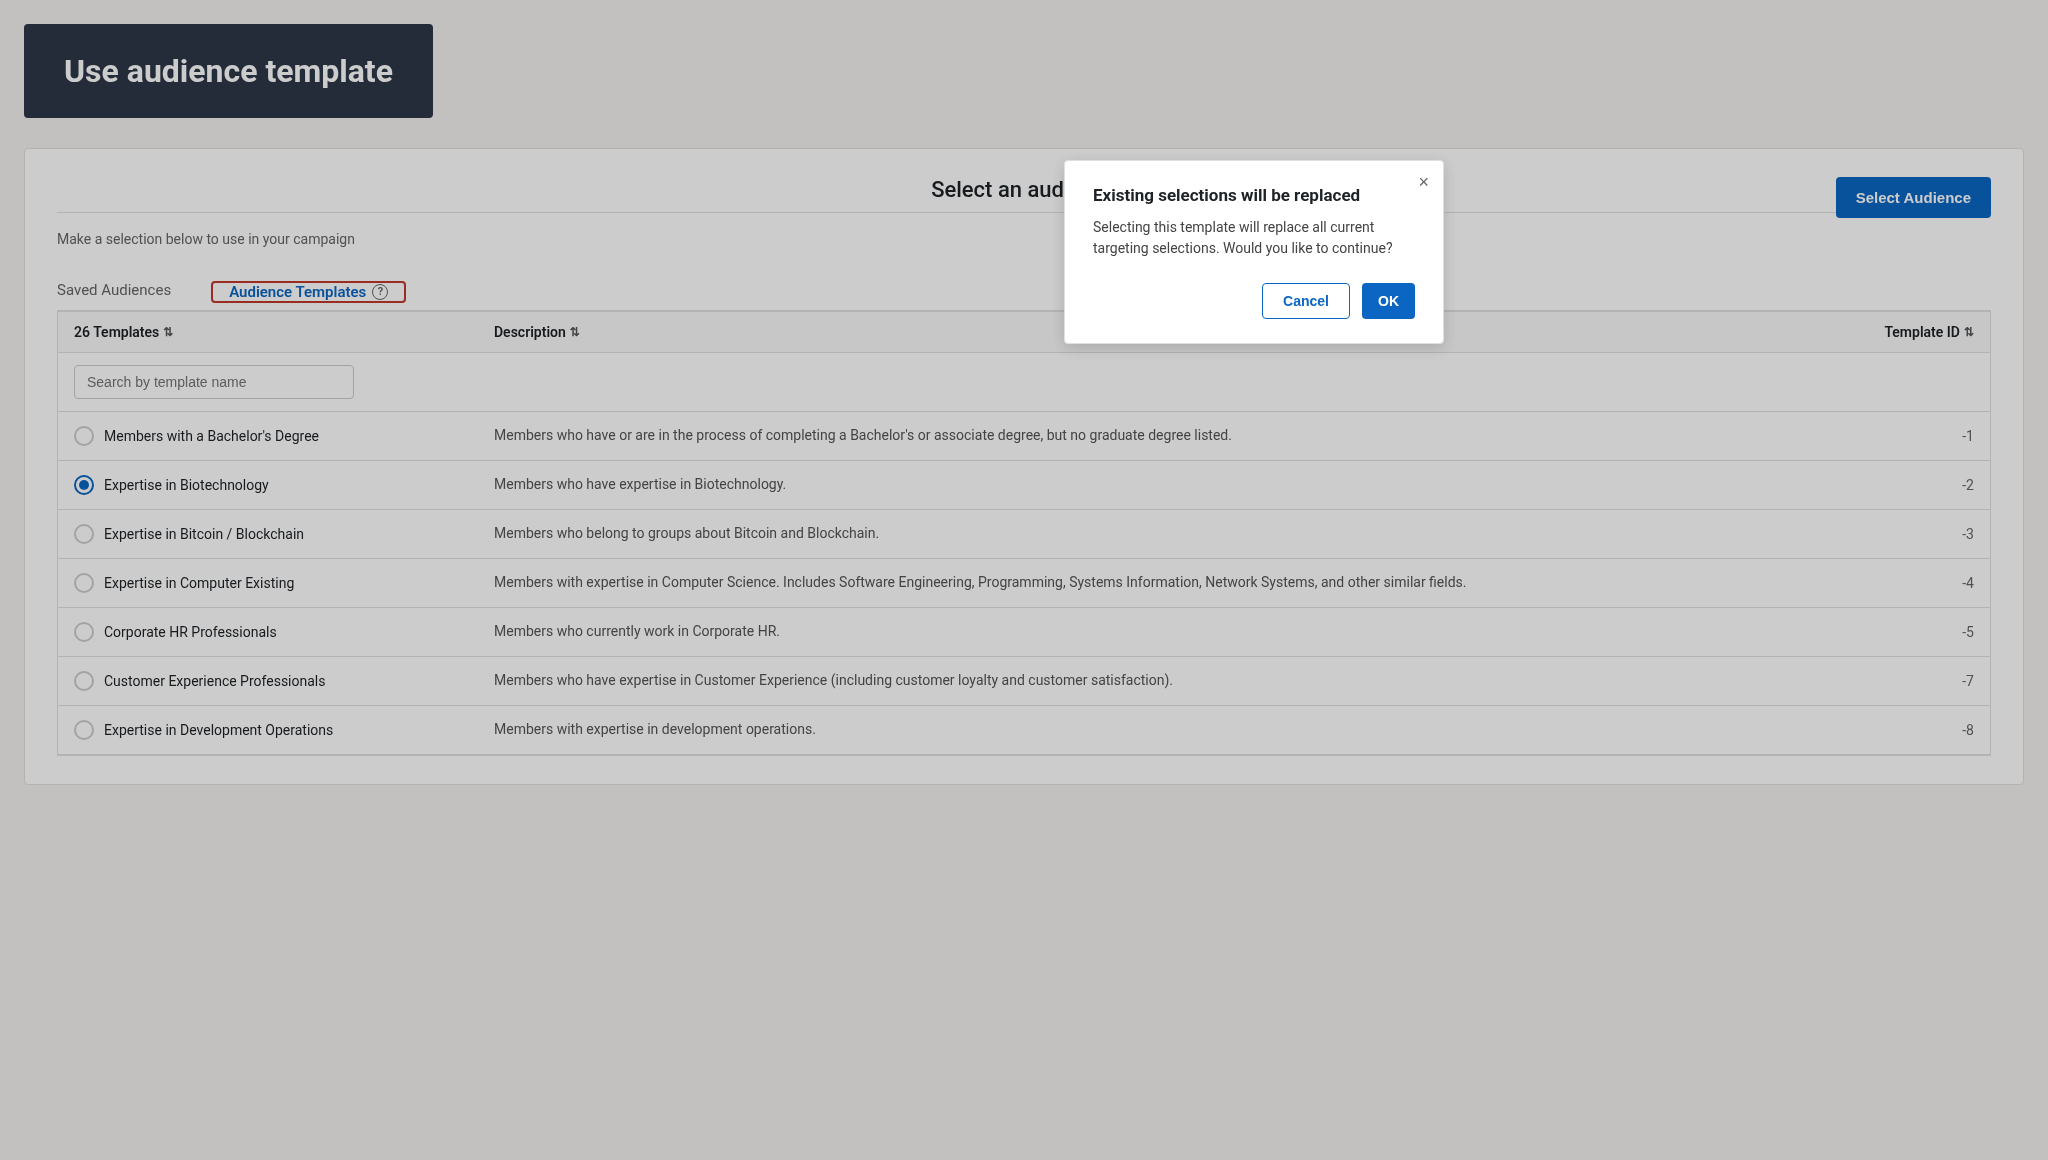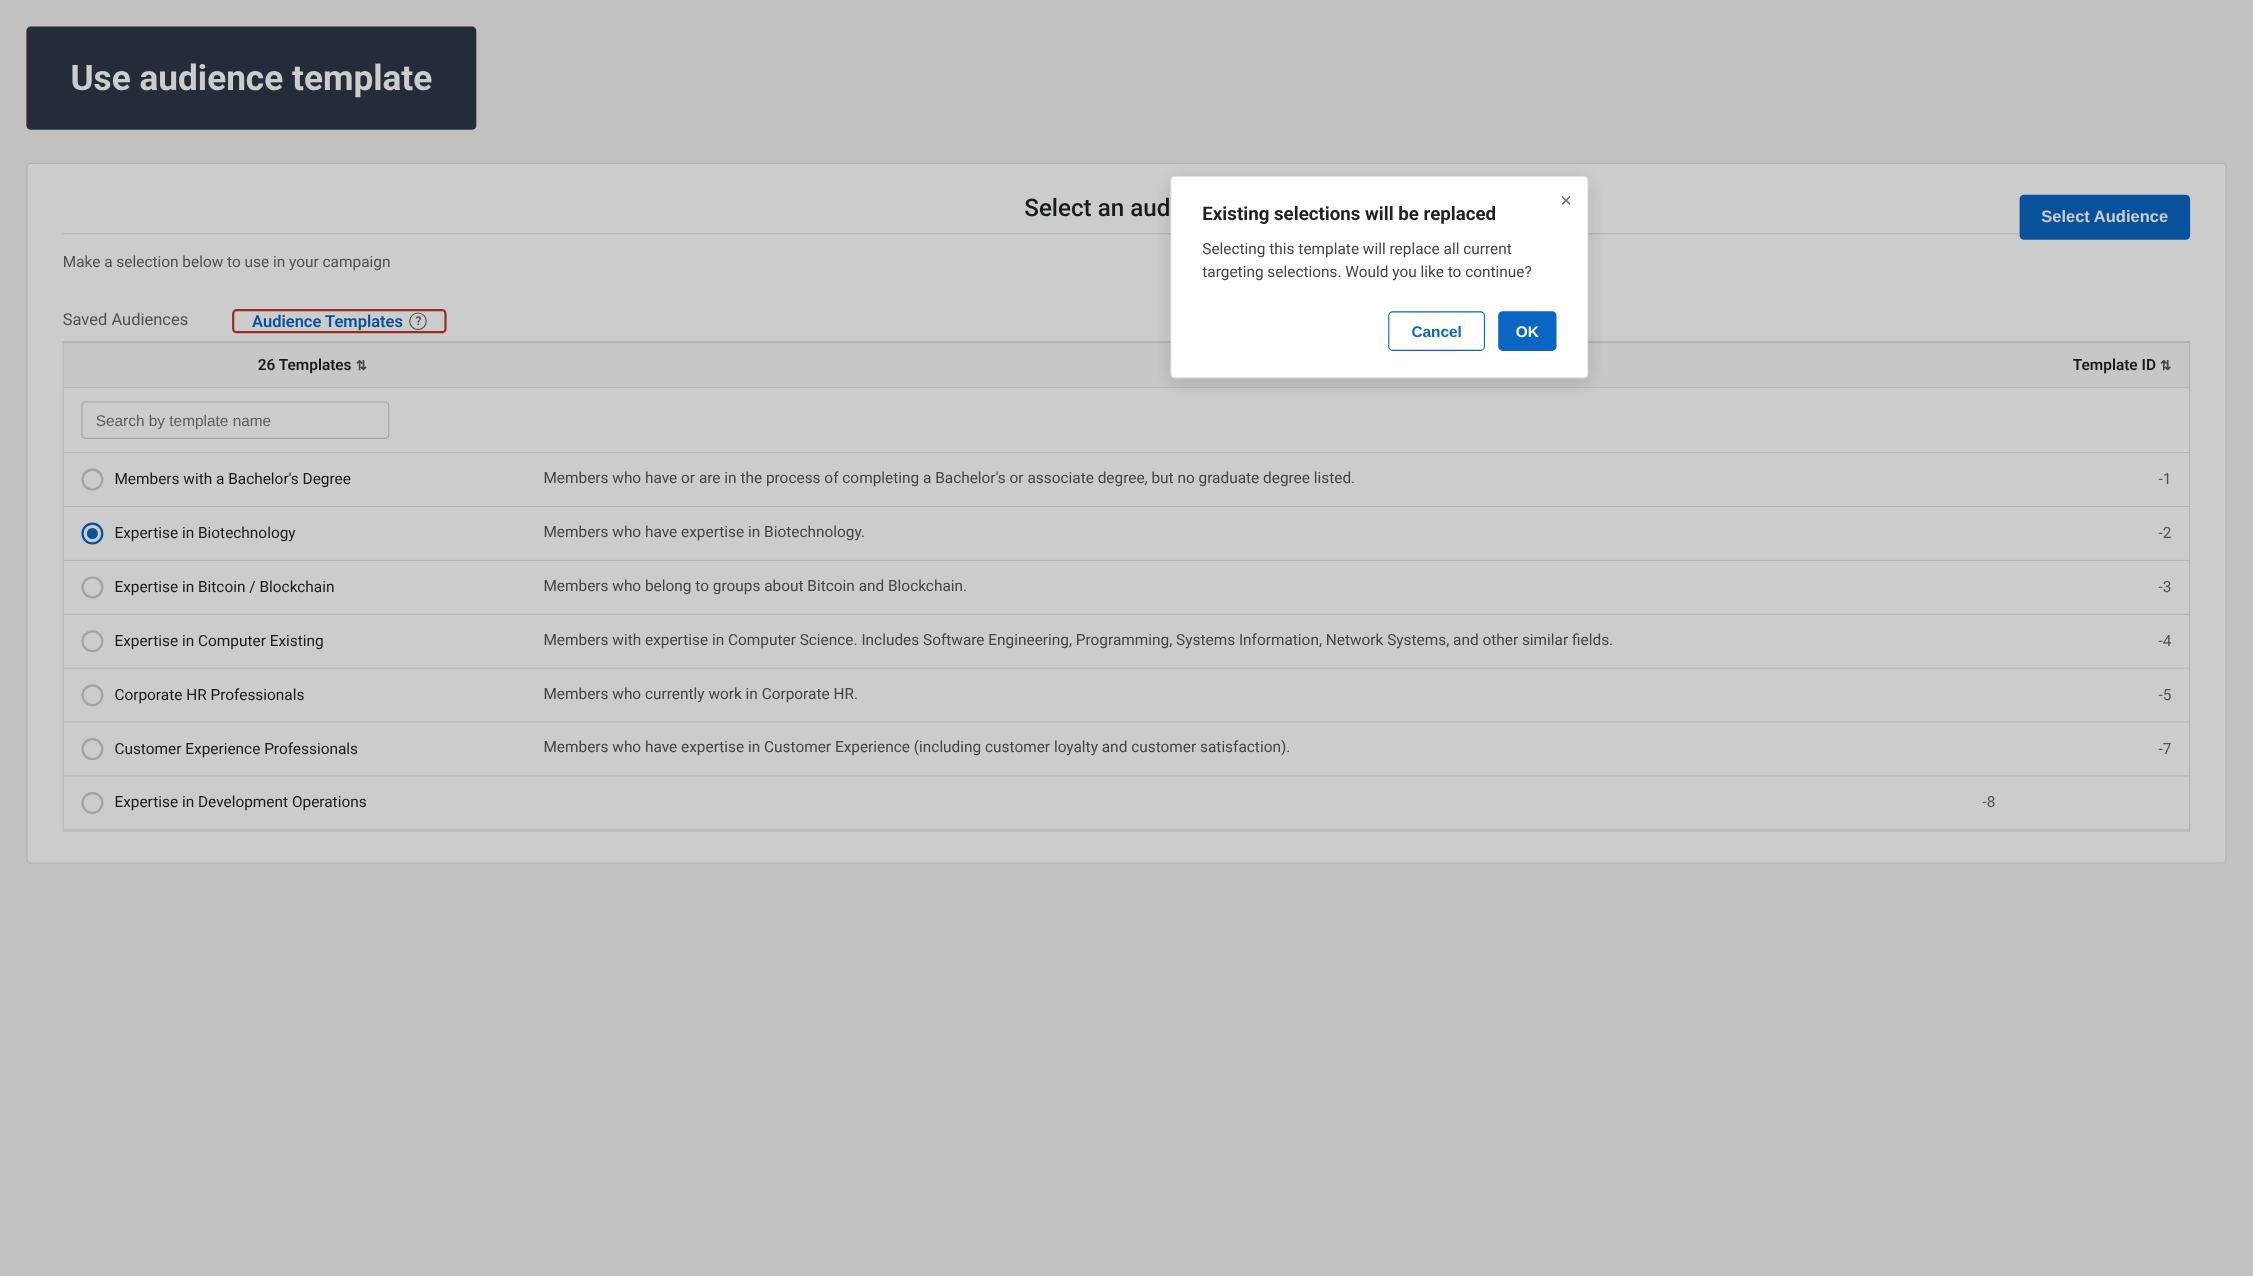--- a/index.html
+++ b/index.html
@@ -80,21 +80,20 @@
       font-size: 14px;
       font-weight: 600;
       color: #1d2226;
     }
 
     .col-header {
       display: flex;
       align-items: center;
       gap: 4px;
       cursor: pointer;
-      justify-content: center;
     }
 
     .sort-icon {
       font-size: 12px;
       color: #555;
     }
 
     .search-row {
       padding: 12px 16px;
       border-bottom: 1px solid #e0e0e0;
@@ -388,20 +387,21 @@
         <span>Customer Experience Professionals</span>
       </div>
       <div class="description-cell">Members who have expertise in Customer Experience (including customer loyalty and customer satisfaction).</div>
       <div class="template-id">-7</div>
     </div>
         <div class="table-row">
       <div class="row-name">
         <span class="radio-btn"></span>
         <span>Expertise in Development Operations</span>
       </div>
+      <div class="description-cell">Members with expertise in development operations.</div>
       <div class="template-id">-8</div>
     </div>
       </div>
 
   </div>
 </div>
 
 
 <div class="modal-overlay">
   <div class="modal">

